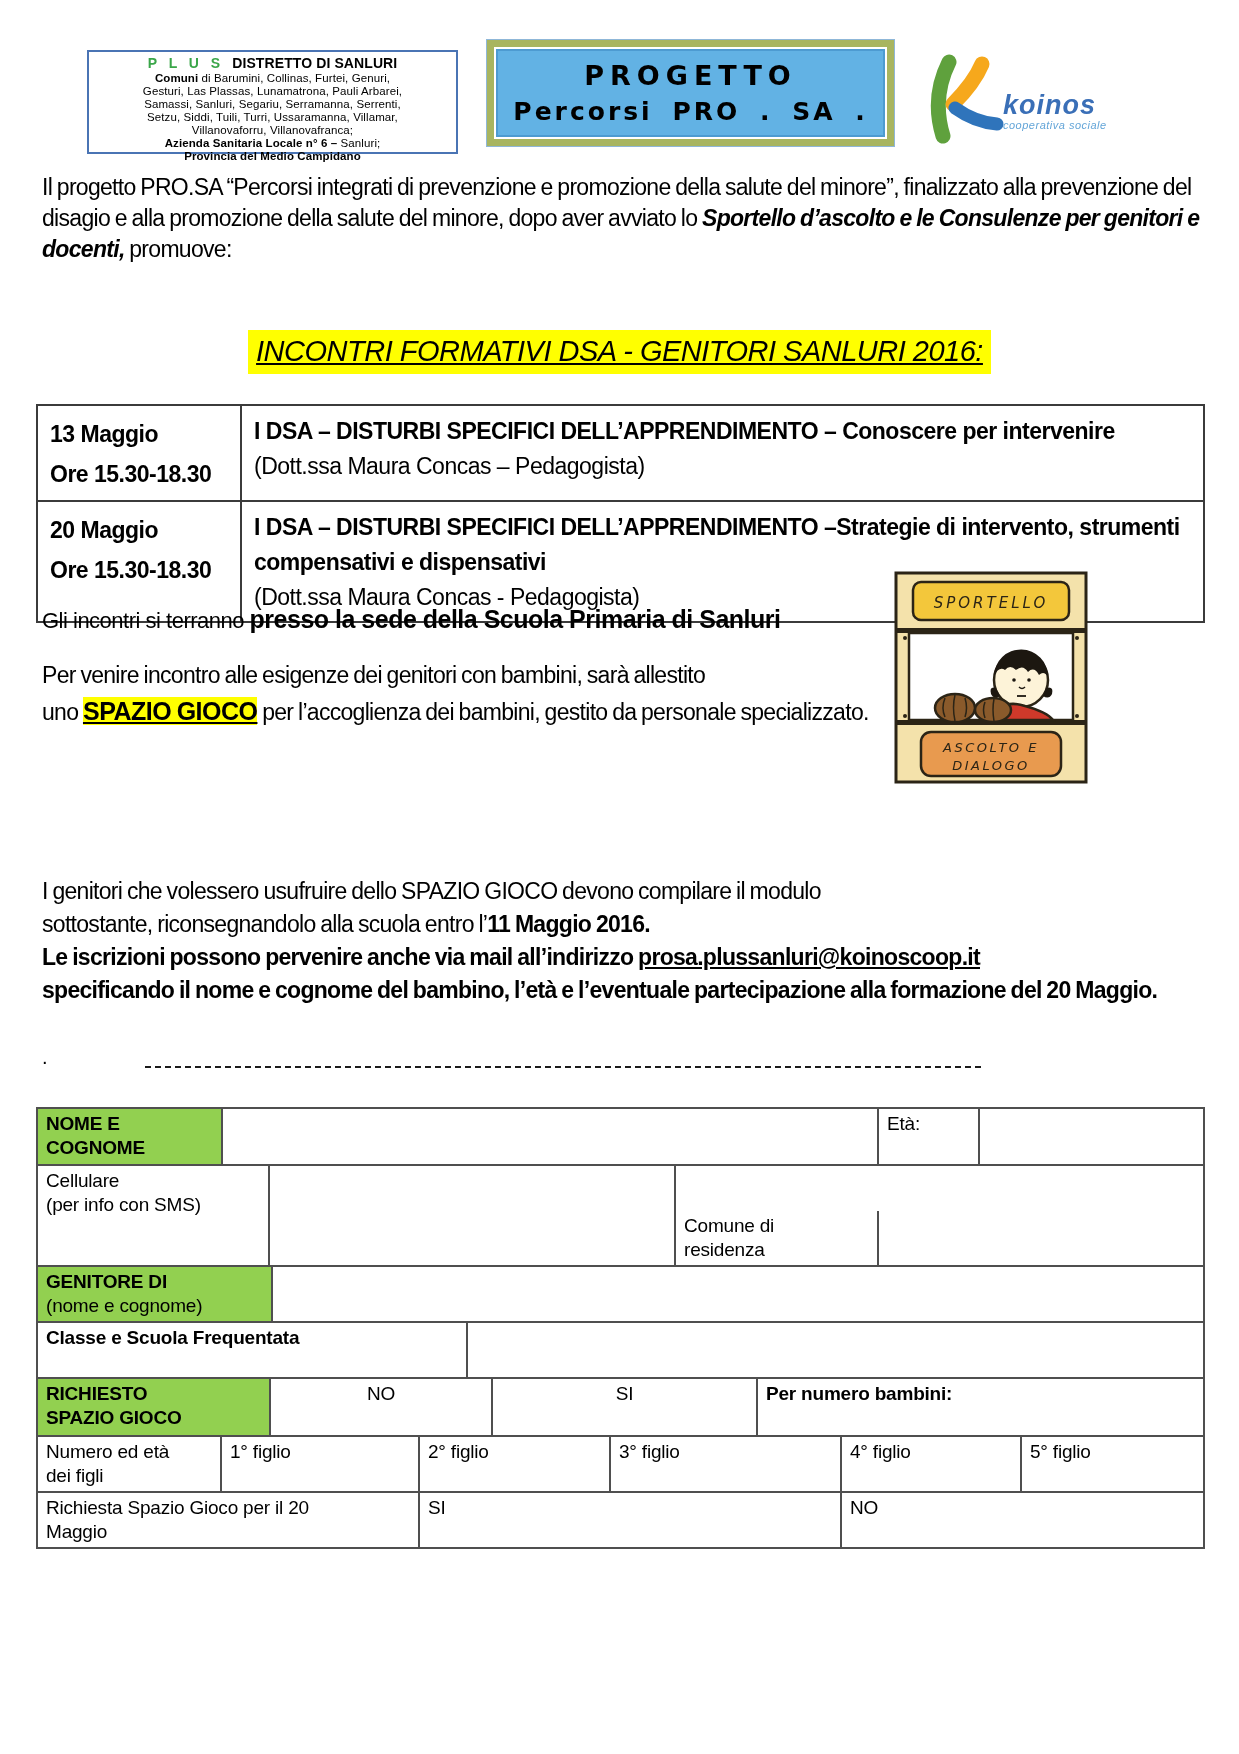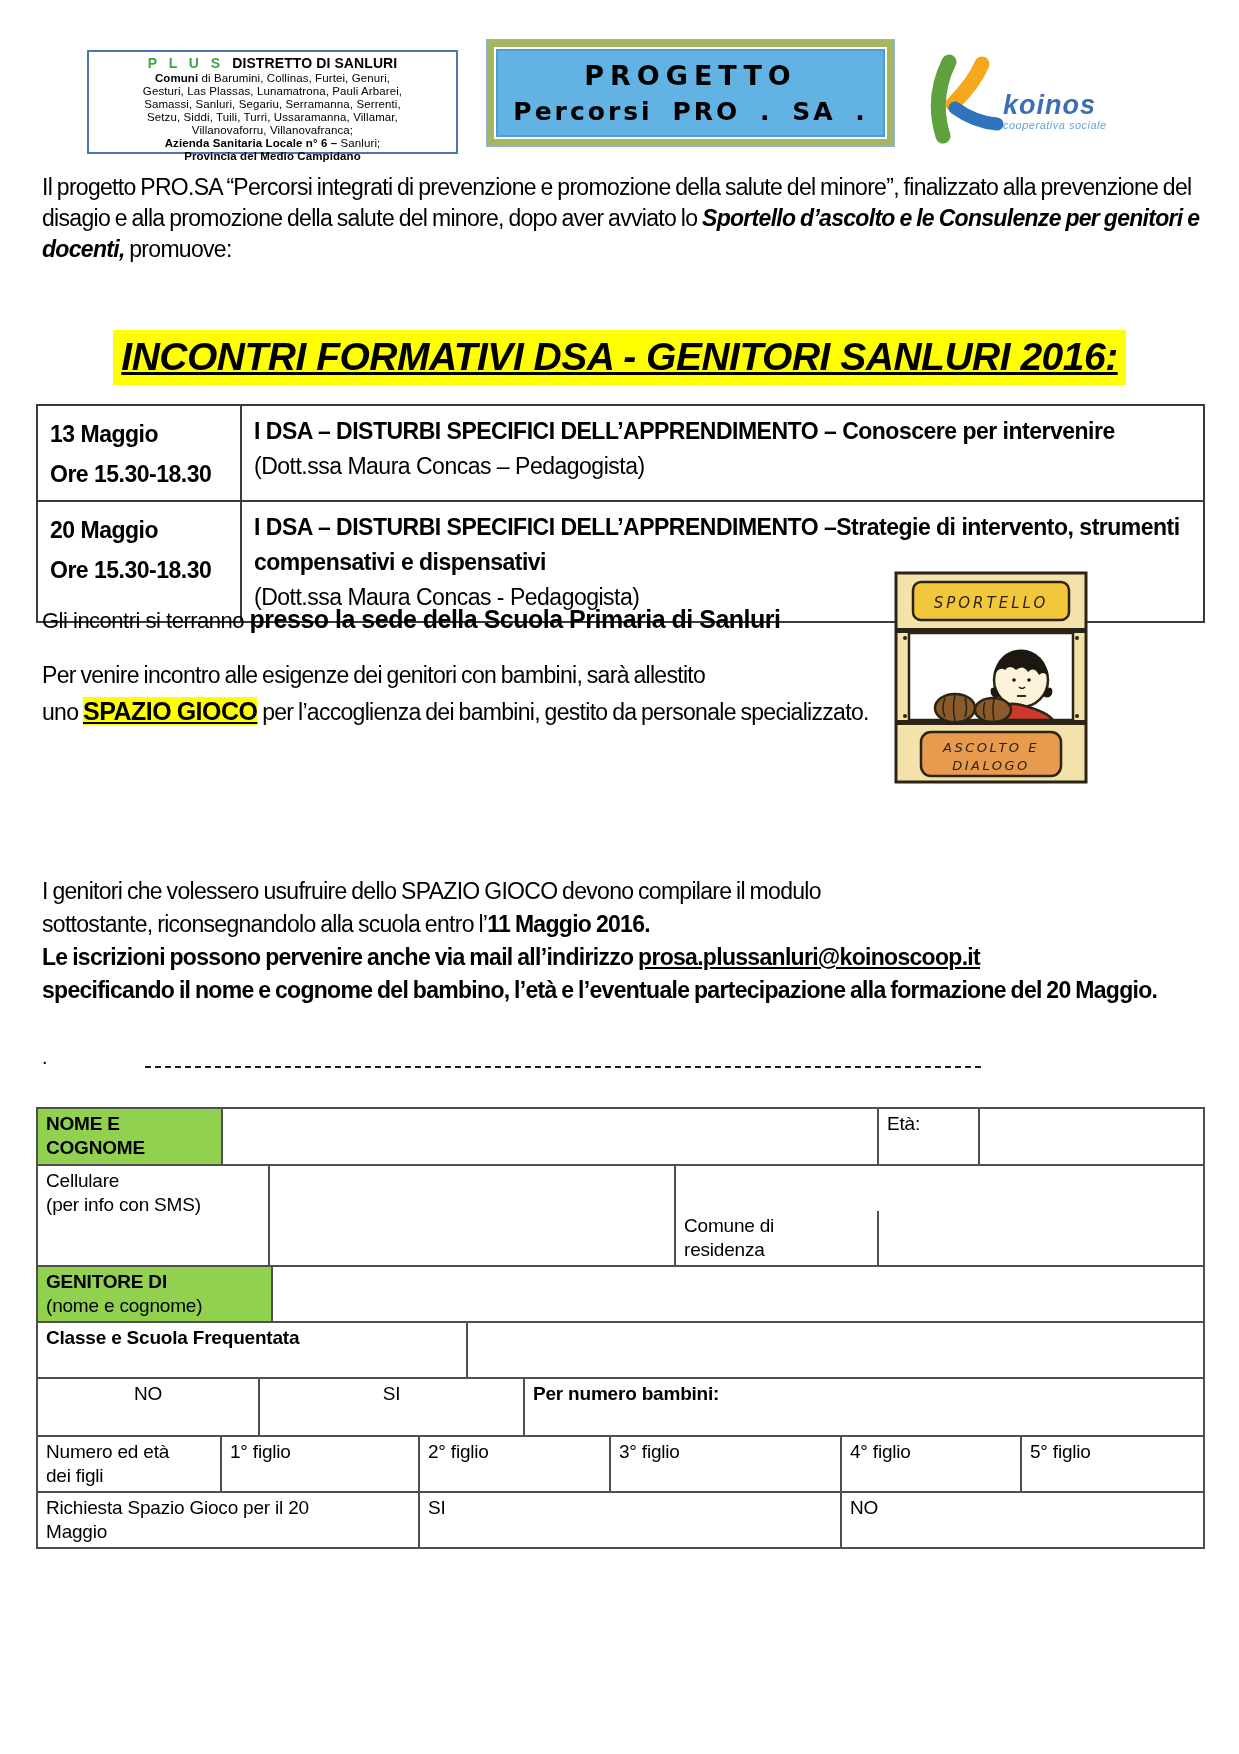--- a/index.html
+++ b/index.html
@@ -36,21 +36,21 @@
   .koinos{left:915px; top:52px; width:235px; height:100px;}
   .koinos-text{position:absolute; left:88px; top:40px; line-height:1;}
   .koinos-name{font-size:27px; font-weight:bold; font-style:italic; color:#3a6fb7; letter-spacing:1px;}
   .koinos-sub{font-size:11px; font-style:italic; color:#63a5d8; display:block; margin-top:1px; letter-spacing:0.5px;}
 
   
   .para{font-size:23px; line-height:31px; letter-spacing:-0.7px; word-spacing:-1px;}
   .intro{left:42px; top:172px; width:1162px;}
   .main-title-wrap{left:0; top:330px; width:1239px; text-align:center;}
   .main-title{
-    display:inline-block; background:#ffff00; font-size:39px; font-weight:bold; font-style:italic;
+    display:inline-block; background:#ffff00; font-size:29px; font-weight:normal; font-style:italic;
     text-decoration:underline; padding:5px 8px 6px 8px; letter-spacing:-0.5px;
   }
 
   
   .sched{left:36px; top:404px; width:1169px; border:2px solid #3b3b3b; box-sizing:border-box;}
   .srow{display:flex;}
   .srow + .srow{border-top:2px solid #3b3b3b;}
   .scell{box-sizing:border-box; padding:8px 12px 6px 12px; font-size:23px; letter-spacing:-0.5px;}
   .scell.date{width:204px; border-right:2px solid #3b3b3b; font-weight:bold; line-height:40px;}
   .scell.desc{width:961px; line-height:35px;}
@@ -238,20 +238,24 @@
       </div>
       <div class="fcell" style="width:930px;"></div>
     </div>
 
     <div class="frow" style="min-height:54px;">
       <div class="fcell b" style="width:458px;">Classe e Scuola Frequentata</div>
       <div class="fcell" style="width:783px;"></div>
     </div>
 
     <div class="frow" style="min-height:56px;">
+      <div class="fcell green" style="width:233px;">
+        <div>RICHIESTO</div>
+        <div>SPAZIO GIOCO</div>
+      </div>
       <div class="fcell center" style="width:222px;">NO</div>
       <div class="fcell center" style="width:265px;">SI</div>
       <div class="fcell b" style="width:413px;">Per numero bambini:</div>
     </div>
 
     <div class="frow" style="min-height:48px;">
       <div class="fcell" style="width:184px;">
         <div>Numero ed età</div>
         <div>dei figli</div>
       </div>

